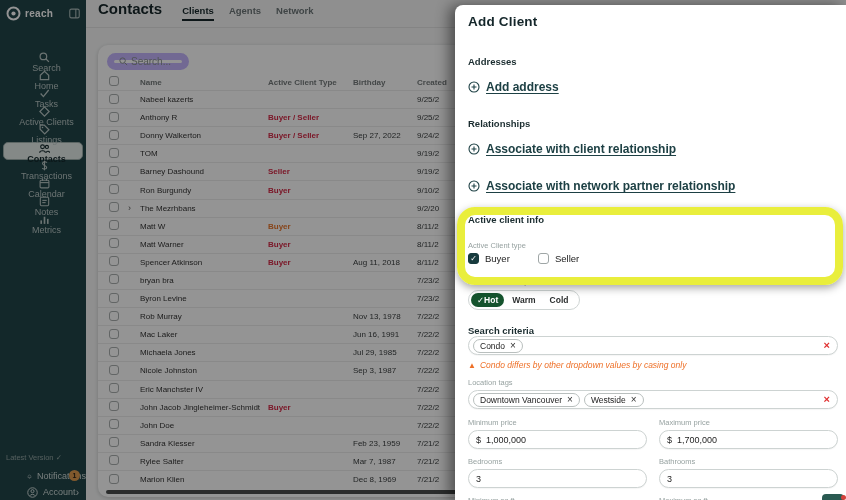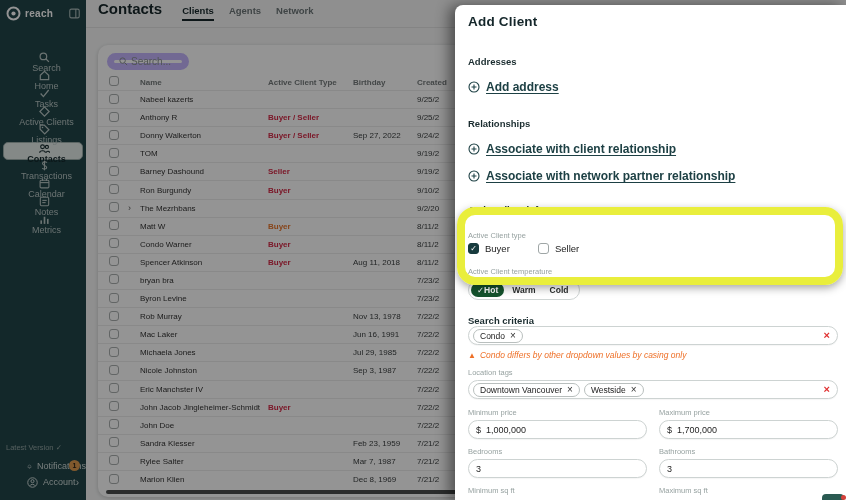--- a/index.html
+++ b/index.html
@@ -10,21 +10,21 @@
   
   .sidebar { position:absolute; left:0; top:0; width:86px; height:100%; background:#214549; color:#d9e4e2; z-index:10; }
   .logo-row { display:flex; align-items:center; height:26px; padding:0 6px; }
   .logo-mark { width:15px; height:15px; display:inline-flex; margin-right:4px; }
   .logo-text { color:#fff; font-weight:bold; font-size:10px; letter-spacing:.3px; flex:1; }
   .panel-icon { width:11px; height:11px; opacity:.8; }
   .menu { margin-top:26px; }
   .menu-item { display:flex; align-items:center; height:18px; margin:0 3px; padding-left:7px; border-radius:5px; font-size:9px; color:#b8c6c4; cursor:pointer;flex-direction:column; }
   .menu-item .mi { width:11px; height:11px; margin-right:5px; display:inline-flex; }
   .menu-item.active { background:#e3ece9; color:#14282b; font-weight:bold; border:1px solid #9fb0ad; }
-  .sidebar-footer { position:absolute; left:0; bottom:10px; width:100%; }
+  .sidebar-footer { position:absolute; left:0; bottom:0; width:100%; }
   .version { font-size:7.5px; color:#93a5a3; padding-left:6px; margin-bottom:6px; }
   .footer-item { display:flex; align-items:center; height:16px; padding-left:27px; font-size:9px; color:#cdd9d7; position:relative; }
   .footer-item .mi { width:11px; height:11px; margin-right:5px; display:inline-flex; }
   .badge { position:absolute; right:6px; top:2px; width:11px; height:11px; border-radius:50%; background:#dd9a4e; color:#2c2418; font-size:7px; font-weight:bold; display:flex; align-items:center; justify-content:center; }
   .chev-r { position:absolute; right:7px; font-size:10px; color:#cdd9d7; }
 
   
   .main { position:absolute; left:86px; top:0; right:0; bottom:0; background:#f6f7f7; }
   .page-head { display:flex; align-items:baseline; height:28px; padding-left:12px; border-bottom:1px solid #e3e3e3; }
   .page-title { font-size:15px; font-weight:800; color:#17272a; margin-right:20px; }
@@ -297,21 +297,21 @@
           </div>
           <div class="t-row">
             <span class="c-check"><span class="cbx"></span></span>
             <span class="c-name">Matt W</span>
             <span class="c-type orange">Buyer</span>
             <span class="c-bday"></span>
             <span class="c-created">8/11/2</span>
           </div>
           <div class="t-row">
             <span class="c-check"><span class="cbx"></span></span>
-            <span class="c-name">Condo Warner</span>
+            <span class="c-name">Matt Warner</span>
             <span class="c-type red">Buyer</span>
             <span class="c-bday"></span>
             <span class="c-created">8/11/2</span>
           </div>
           <div class="t-row">
             <span class="c-check"><span class="cbx"></span></span>
             <span class="c-name">Spencer Atkinson</span>
             <span class="c-type red">Buyer</span>
             <span class="c-bday">Aug 11, 2018</span>
             <span class="c-created">8/11/2</span>
@@ -426,21 +426,21 @@
     <div class="add-link mt-b">
       <span class="plus">
           <svg viewBox="0 0 12 12">
             <circle cx="6" cy="6" r="5" fill="none" stroke="#1d4044" stroke-width="1.1"></circle>
             <line x1="6" y1="3.5" x2="6" y2="8.5" stroke="#1d4044" stroke-width="1.1"></line>
             <line x1="3.5" y1="6" x2="8.5" y2="6" stroke="#1d4044" stroke-width="1.1"></line>
           </svg>
         </span>
       <span class="lbl">Associate with client relationship</span>
     </div>
-    <div class="add-link" style="margin-top:13px">
+    <div class="add-link" style="margin-top:23px">
       <span class="plus">
           <svg viewBox="0 0 12 12">
             <circle cx="6" cy="6" r="5" fill="none" stroke="#1d4044" stroke-width="1.1"></circle>
             <line x1="6" y1="3.5" x2="6" y2="8.5" stroke="#1d4044" stroke-width="1.1"></line>
             <line x1="3.5" y1="6" x2="8.5" y2="6" stroke="#1d4044" stroke-width="1.1"></line>
           </svg>
         </span>
       <span class="lbl">Associate with network partner relationship</span>
     </div>
 

